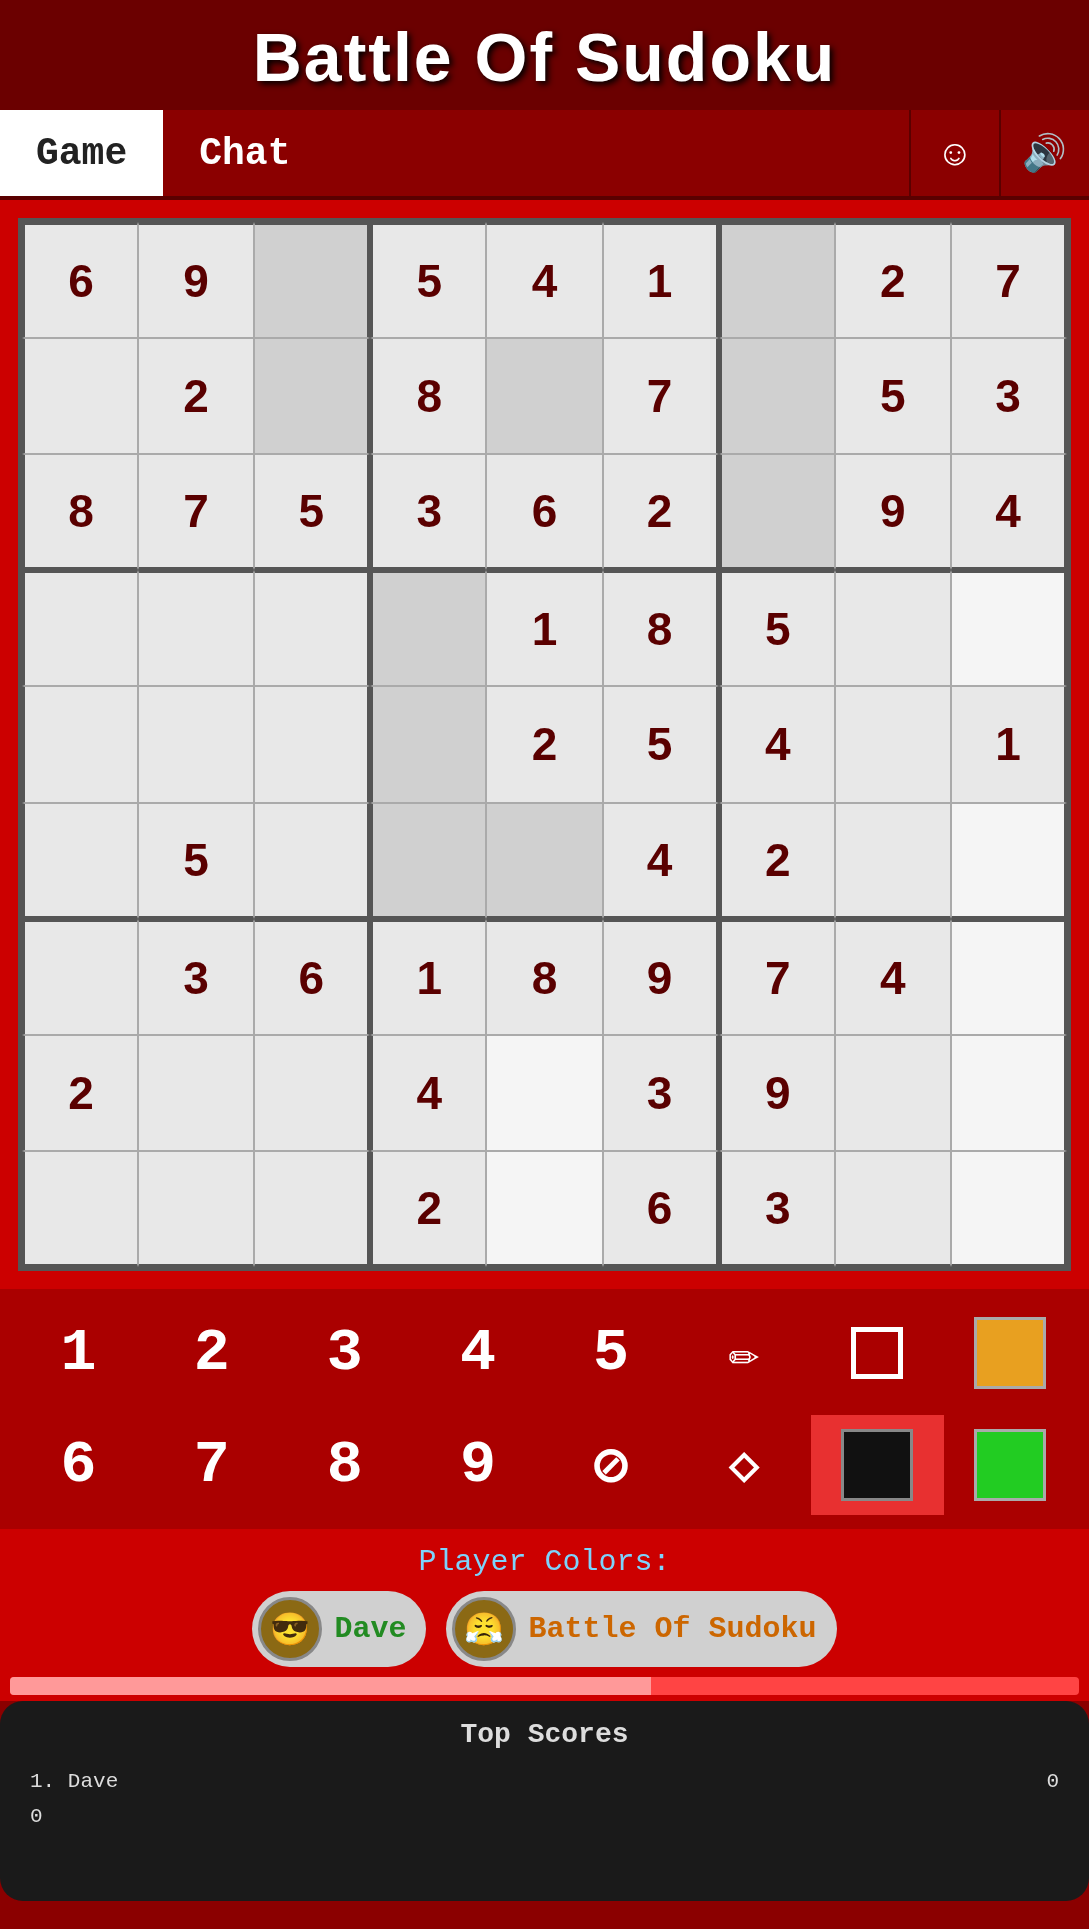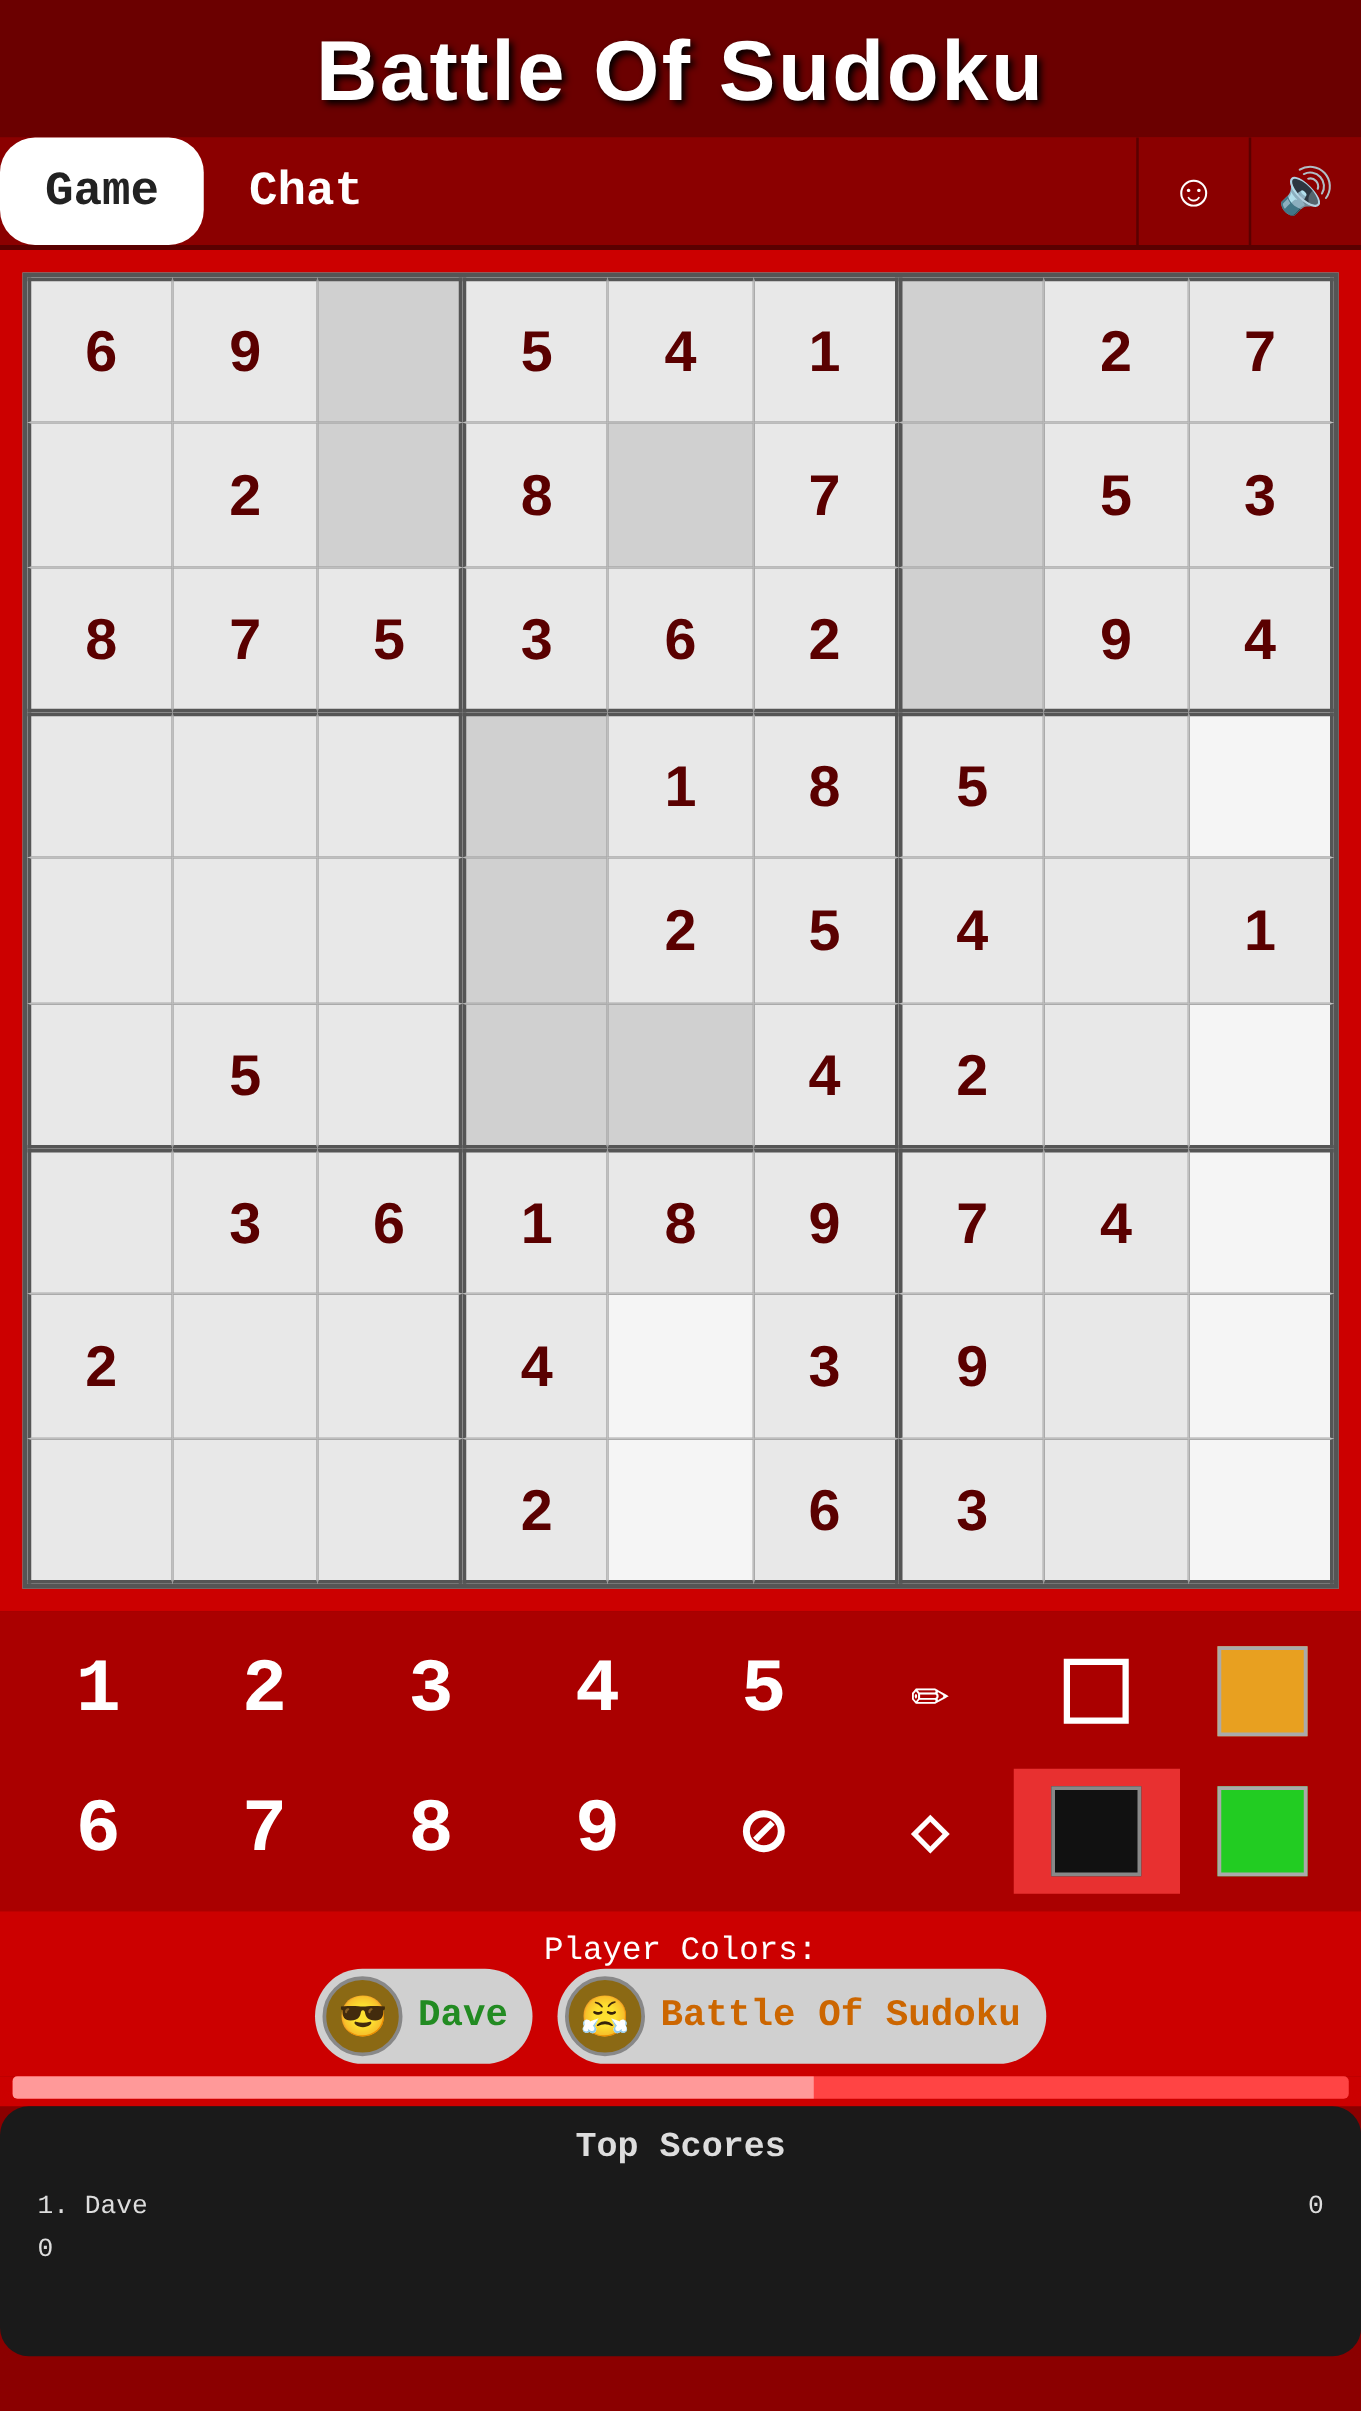--- a/index.html
+++ b/index.html
@@ -41,21 +41,20 @@
       padding: 0 36px;
       font-size: 38px;
       font-weight: bold;
       color: white;
       cursor: pointer;
       font-family: 'Courier New', monospace;
     }
     .nav-tab.active {
       background: white;
       color: #222;
-      border-radius: 28px;
     }
     .nav-spacer { flex: 1; }
     .nav-icon-btn {
       display: flex;
       align-items: center;
       justify-content: center;
       width: 90px;
       background: #8b0000;
       border-left: 2px solid #5a0000;
       cursor: pointer;
@@ -182,23 +181,24 @@
       color: white;
     }
 
     
     #player-colors {
       background: #cc0000;
       padding: 16px 0 10px;
       text-align: center;
     }
     #player-colors-label {
-      font-size: 26px;
-      font-family: 'Courier New', monospace;
-      color: #ffffff;
+      font-size: 30px;
+      font-family: 'Courier New', monospace;
+      color: #7dd3fc;
+      margin-bottom: 12px;
     }
     #players-row {
       display: flex;
       justify-content: center;
       gap: 20px;
     }
     .player-pill {
       display: flex;
       align-items: center;
       background: #d0d0d0;

